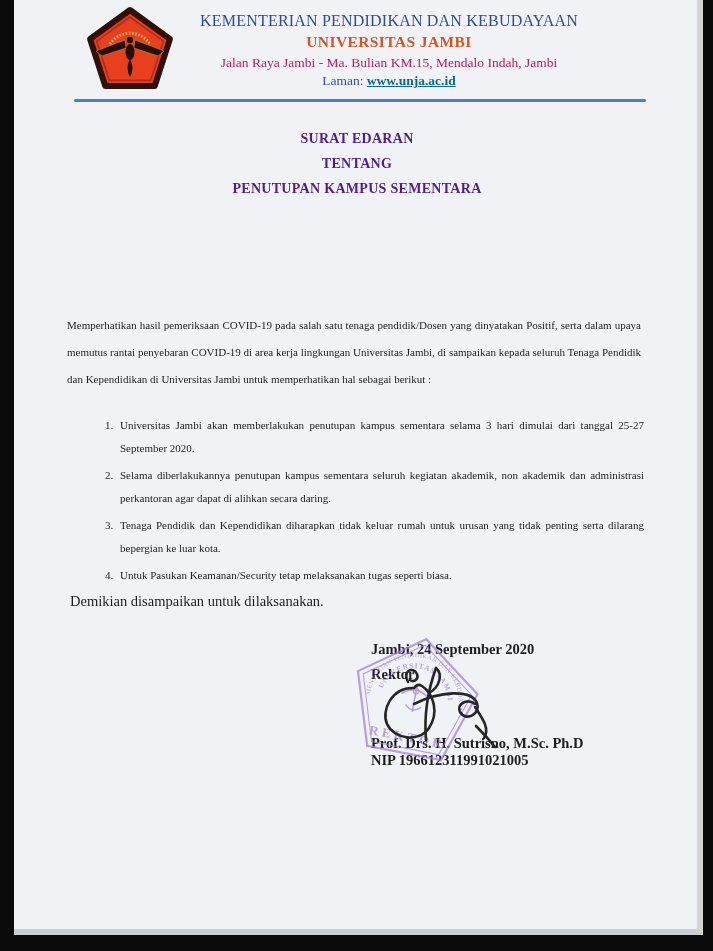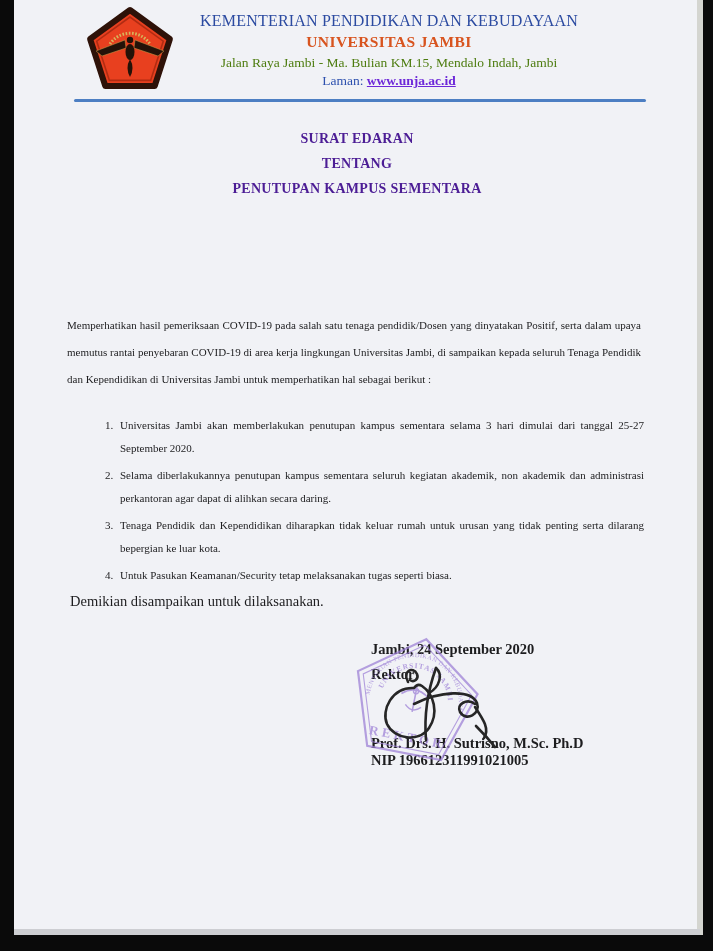--- a/index.html
+++ b/index.html
@@ -19,23 +19,23 @@
   .edge-bottom-black { position: absolute; left: 0; top: 935px; width: 713px; height: 16px; background: #0a0a0a; }
   .edge-left-black { position: absolute; left: 0; top: 0; width: 14px; height: 951px; background: #0a0a0a; }
 
   
   .logo { position: absolute; left: 64px; top: 6px; width: 104px; height: 92px; }
   .letterhead-text {
     position: absolute; left: 110px; top: 11px; width: 530px; text-align: center;
   }
   .ministry { font-size: 16px; line-height: 20px; color: #2c4ba1; letter-spacing: 0.2px; }
   .university { font-size: 15.5px; line-height: 20px; font-weight: bold; color: #d8541f; margin-top: 1px; letter-spacing: 0.4px; }
-  .address { font-size: 13.5px; line-height: 18px; color: #4d7c0f; margin-top: 2px; }
+  .address { font-size: 13.5px; line-height: 18px; color: #be185d; margin-top: 2px; }
   .website { font-size: 13.5px; line-height: 18px; color: #2d50ae; }
-  .website .url { text-decoration: underline; font-weight: bold; color: #6d28d9; cursor: pointer; }
+  .website .url { text-decoration: underline; font-weight: bold; color: #0369a1; cursor: pointer; }
   .rule { position: absolute; left: 60px; top: 99px; width: 572px; height: 3px; background: #4d7fc3; border-radius: 2px; }
 
   
   .title-block { position: absolute; left: 56px; top: 126px; width: 574px; text-align: center;
     font-weight: bold; font-size: 14px; line-height: 25px; color: #4c1d95; letter-spacing: 0.3px; }
   .title-block .nomor { word-spacing: 5px; }
 
   
   .recipient { position: absolute; left: 56px; top: 256px; width: 574px; font-size: 14.5px; line-height: 27px; }
   .opening { position: absolute; left: 53px; top: 312px; width: 574px; font-size: 11px; line-height: 27px; text-align: justify; }

